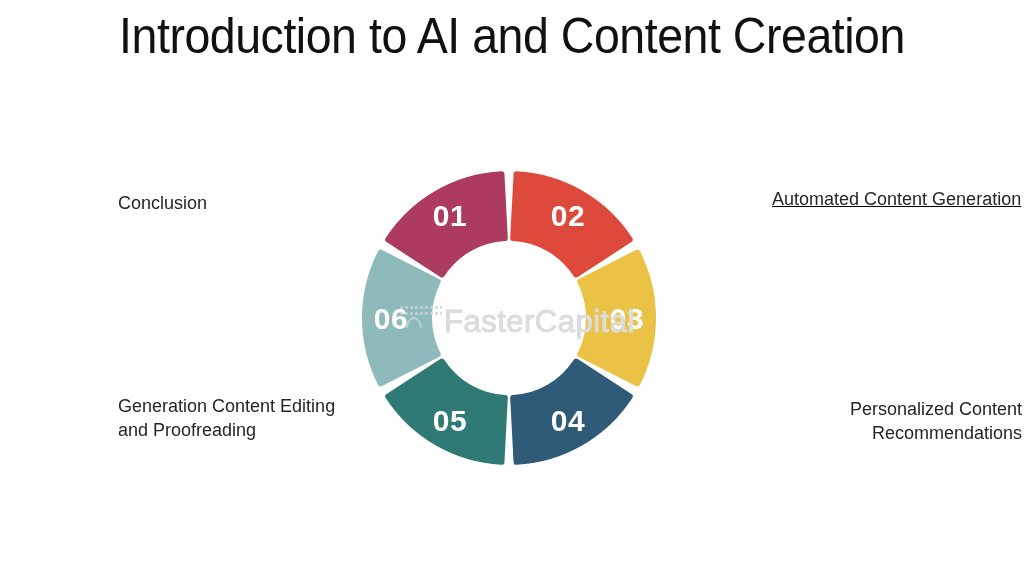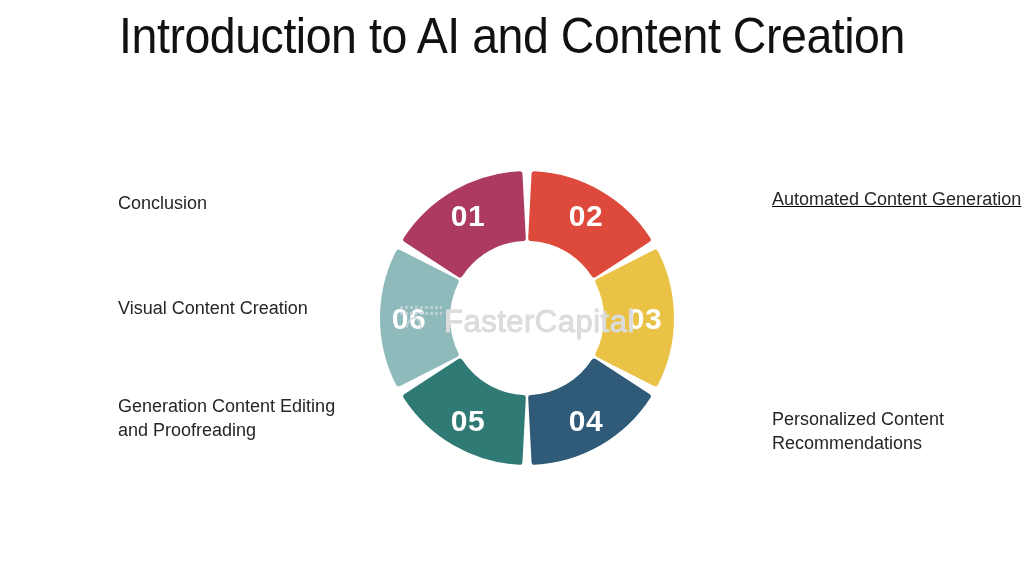--- a/index.html
+++ b/index.html
@@ -53,21 +53,21 @@
     line-height:1.33;
     color:#262626;
     padding-top:24px;
     max-width:250px;
   }
   .legend-text.two-line { padding-top:15px; }
 
   
   .donut {
     position:absolute;
-    left:380px; top:171px;
+    left:362px; top:171px;
     width:294px; height:294px;
   }
   .donut svg { display:block; width:294px; height:294px; overflow:visible; }
   .seg-num {
     font-family:"Liberation Sans", sans-serif;
     font-size:30px;
     font-weight:700;
     fill:#ffffff;
     text-anchor:middle;
     dominant-baseline:central;
@@ -134,21 +134,20 @@
       <span class="hex-wrap">
         <span class="hex" id="hex-l0" style="background: rgb(143, 186, 187);"></span>
       </span>
       <span class="legend-text">Conclusion</span>
     </div>
 
     <div class="legend-item" style="top:105px;">
       <span class="hex-wrap">
         <span class="hex" id="hex-l1" style="background: rgb(47, 122, 116);"></span>
       </span>
-      <span class="legend-text">Visual Content Creation</span>
     </div>
 
     <div class="legend-item" style="top:212px;">
       <span class="hex-wrap">
         <span class="hex" id="hex-l2" style="background: rgb(47, 90, 120);"></span>
       </span>
       <span class="legend-text two-line">Generation Content Editing and Proofreading</span>
     </div>
 
   </div>
@@ -161,21 +160,21 @@
       </span>
       <span class="legend-text two-line">Automated Content Generation</span>
     </div>
 
     <div class="legend-item" style="top:110px;">
       <span class="hex-wrap">
         <span class="hex" id="hex-r1" style="background: rgb(221, 74, 60);"></span>
       </span>
     </div>
 
-    <div class="legend-item" style="top:225px;">
+    <div class="legend-item" style="top:215px;text-align:right;">
       <span class="hex-wrap">
         <span class="hex" id="hex-r2" style="background: rgb(233, 194, 70);"></span>
       </span>
       <span class="legend-text two-line">Personalized Content Recommendations</span>
     </div>
 
   </div>
 
   <div class="donut">
     <svg viewBox="0 0 294 294" id="donut-svg">

